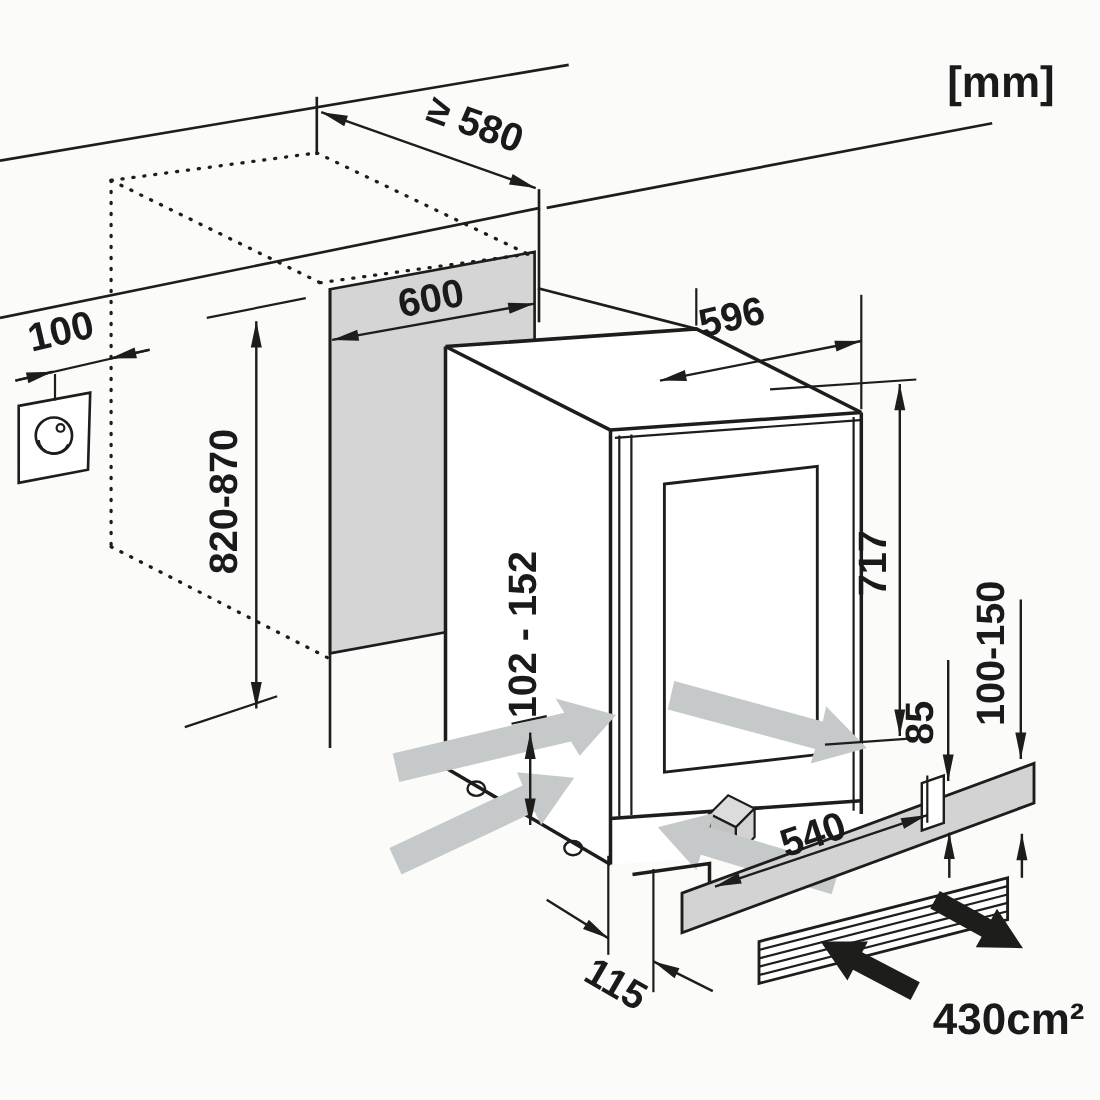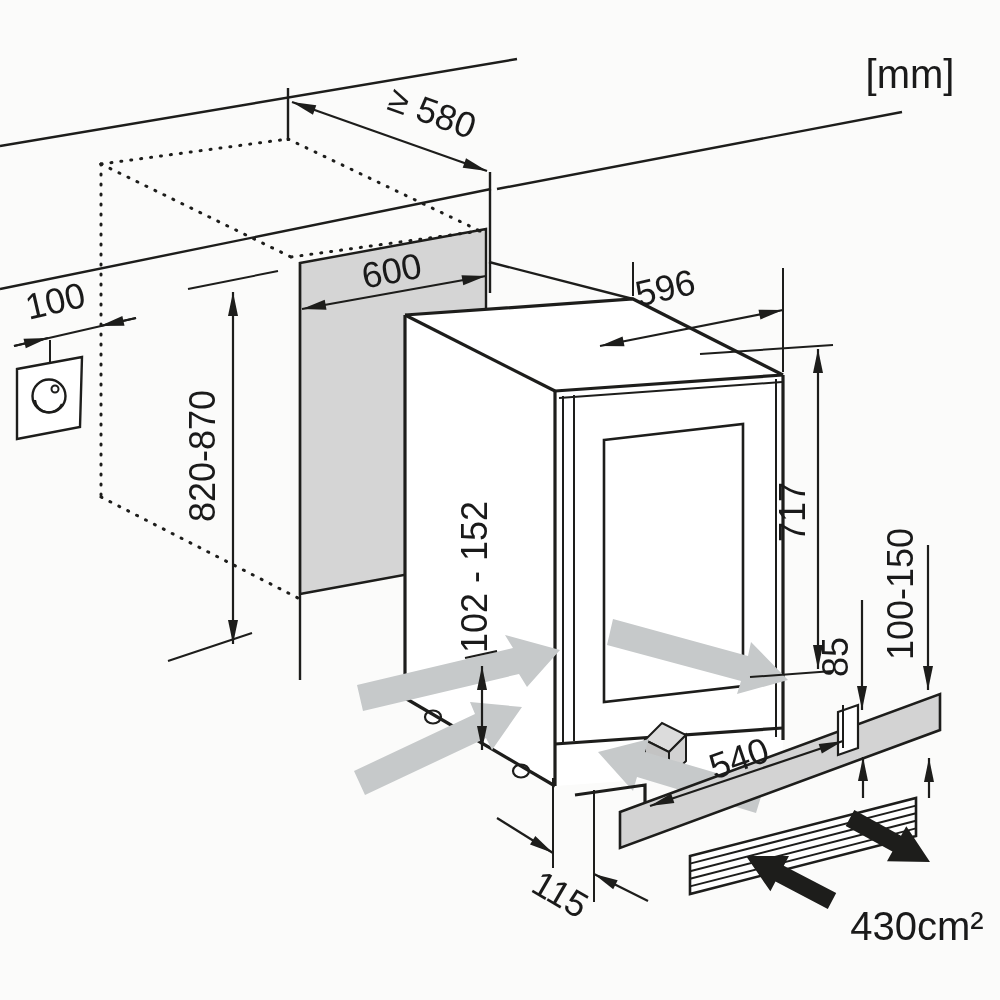--- a/index.html
+++ b/index.html
@@ -1,18 +1,18 @@
 <!DOCTYPE html>
 <html><head>
 <meta charset="utf-8">
 <style>
   html,body{margin:0;padding:0;background:#ffffff;}
   .stage{
     position:relative;width:1000px;height:1000px;background:#fbfbfa;
-    font-family:"Liberation Sans", sans-serif;overflow:hidden;
+    font-family:"Liberation Sans", sans-serif;overflow:hidden;font-weight:bold;
   }
   svg{position:absolute;left:0;top:0;}
   .ln{stroke:#1d1d1b;fill:none;stroke-width:2.4;}
   .thick{stroke:#1d1d1b;fill:none;stroke-width:3.2;}
   .thin{stroke:#1d1d1b;fill:none;stroke-width:2;}
   .dot{stroke:#1d1d1b;fill:none;stroke-width:3;stroke-dasharray:1 9;stroke-linecap:round;}
   .dim{stroke:#1d1d1b;fill:none;stroke-width:2.2;}
   .face{fill:#ffffff;}
   .shade{fill:#d5d5d5;}
   .shade2{fill:#d3d3d3;}

